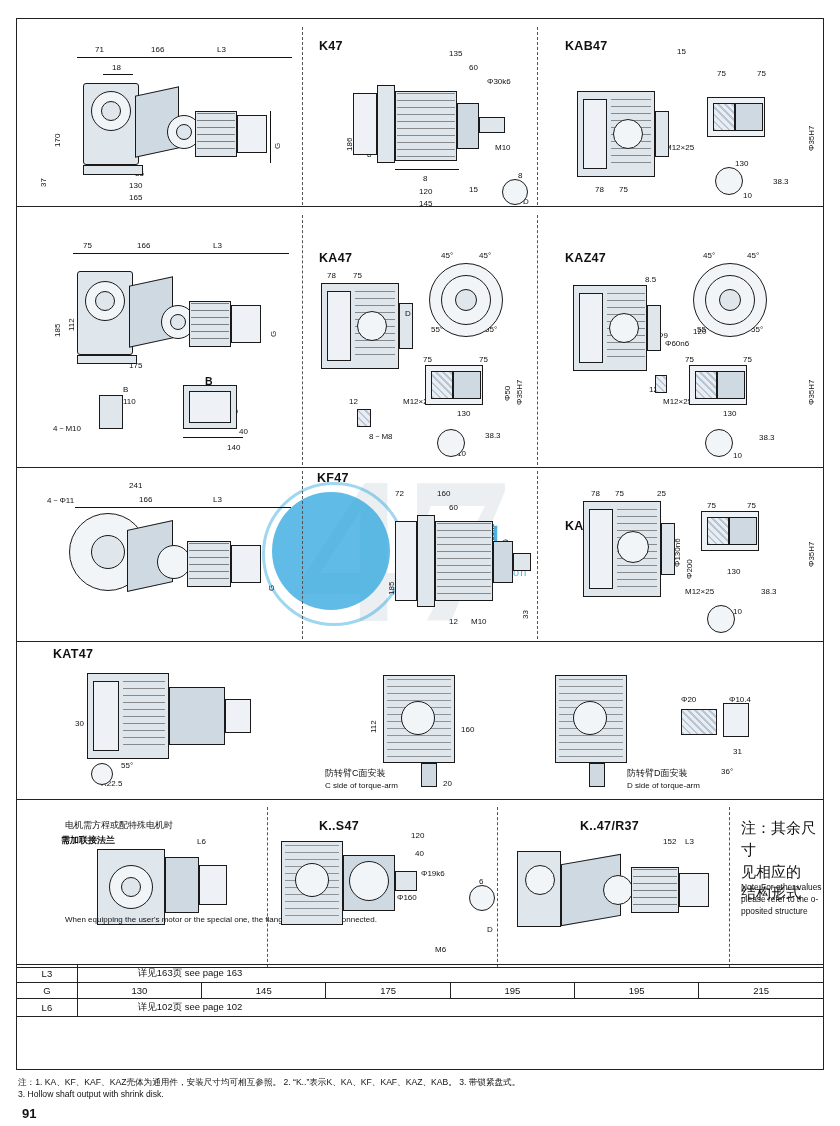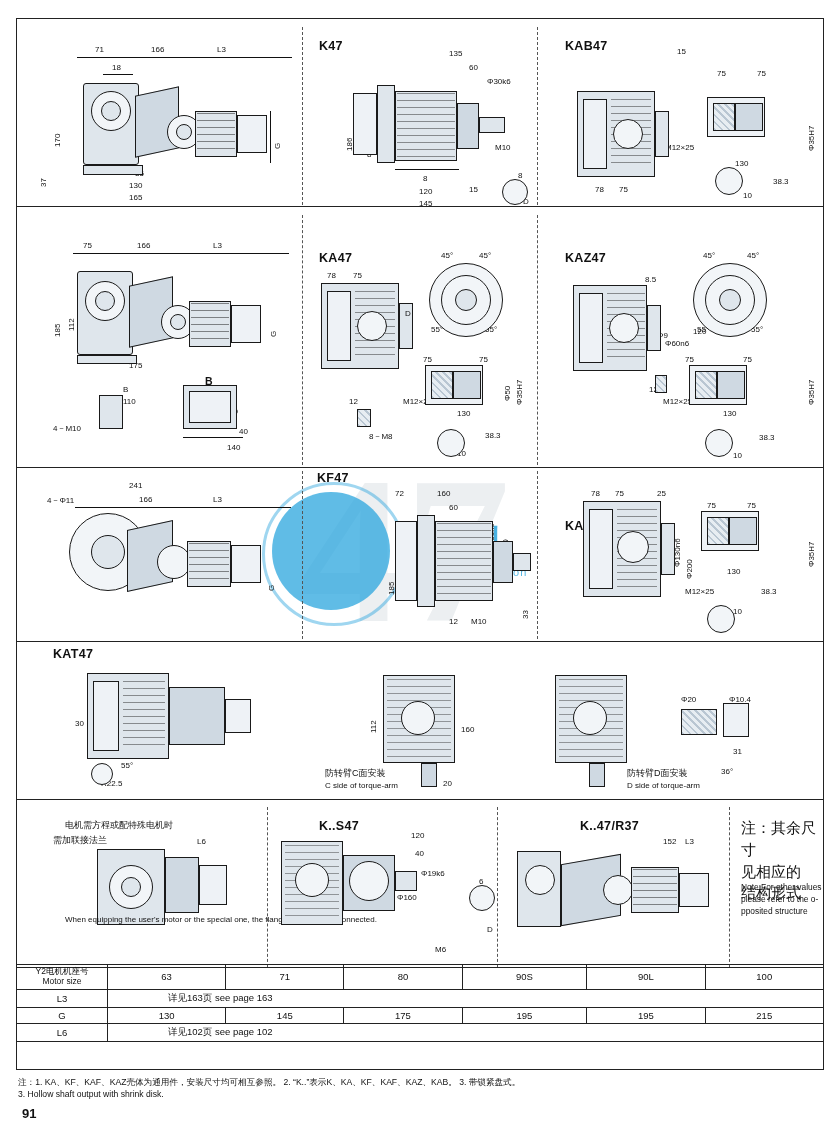--- a/index.html
+++ b/index.html
@@ -328,21 +328,21 @@
     <div class="blk2" style="left:572px;top:744px;width:16px;height:24px;"></div>
 
     <div class="lbl" style="left:664px;top:676px;">Φ20</div>
     <div class="lbl" style="left:712px;top:676px;">Φ10.4</div>
     <div class="lbl" style="left:716px;top:728px;">31</div>
     <div class="lbl" style="left:704px;top:748px;">36°</div>
     <div class="hatch" style="left:664px;top:690px;width:36px;height:26px;"></div>
     <div class="blkw" style="left:706px;top:684px;width:26px;height:34px;"></div>
 
     <div class="lbl cn" style="left:48px;top:800px;">电机需方程或配特殊电机时</div>
-    <div class="lbl cn" style="left:36px;top:815px;">需加联接法兰</div>
+    <div class="lbl cn" style="left:44px;top:815px;font-weight:bold;">需加联接法兰</div>
     <div class="title" style="left:302px;top:800px;">K..S47</div>
     <div class="title" style="left:516px;top:800px;margin-left:47px;">K..47/R37</div>
     <div class="vsep" style="left:250px;top:788px;height:160px;"></div>
     <div class="vsep" style="left:480px;top:788px;height:160px;"></div>
     <div class="vsep" style="left:712px;top:788px;height:160px;"></div>
     <div class="row-sep" style="top:948px;"></div>
 
     <div class="lbl" style="left:180px;top:818px;">L6</div>
     <div class="blk" style="left:80px;top:830px;width:68px;height:76px;"></div>
     <div class="circw" style="left:92px;top:846px;width:44px;height:44px;"></div>
@@ -380,30 +380,20 @@
       <span style="white-space:pre-line;">注：其余尺寸
        见相应的
        结构形式</span>
     </div>
     <div class="nbox" style="left:724px;top:862px;width:84px;font-size:8.4px;">Note:For other values please refer to the o-pposited structure</div>
 
   </div>
 
   <table class="tbl">
     <tbody>
-        <tr>
-      <td class="k" style="width:88px;text-align:center;"><span style="white-space:pre-line">Y2电机机座号
-Motor size</span></td>
-      <td colspan="2">63</td>
-      <td colspan="2">71</td>
-      <td colspan="3">80</td>
-      <td colspan="3">90S</td>
-      <td colspan="3">90L</td>
-      <td colspan="3">100</td>
-    </tr>
     <tr>
       <td>L3</td>
       <td colspan="16" style="text-align:left;padding-left:60px;">详见163页  see page 163</td>
     </tr>
     <tr>
       <td>G</td>
       <td colspan="2">130</td>
       <td colspan="2">145</td>
       <td colspan="3">175</td>
       <td colspan="3">195</td>

